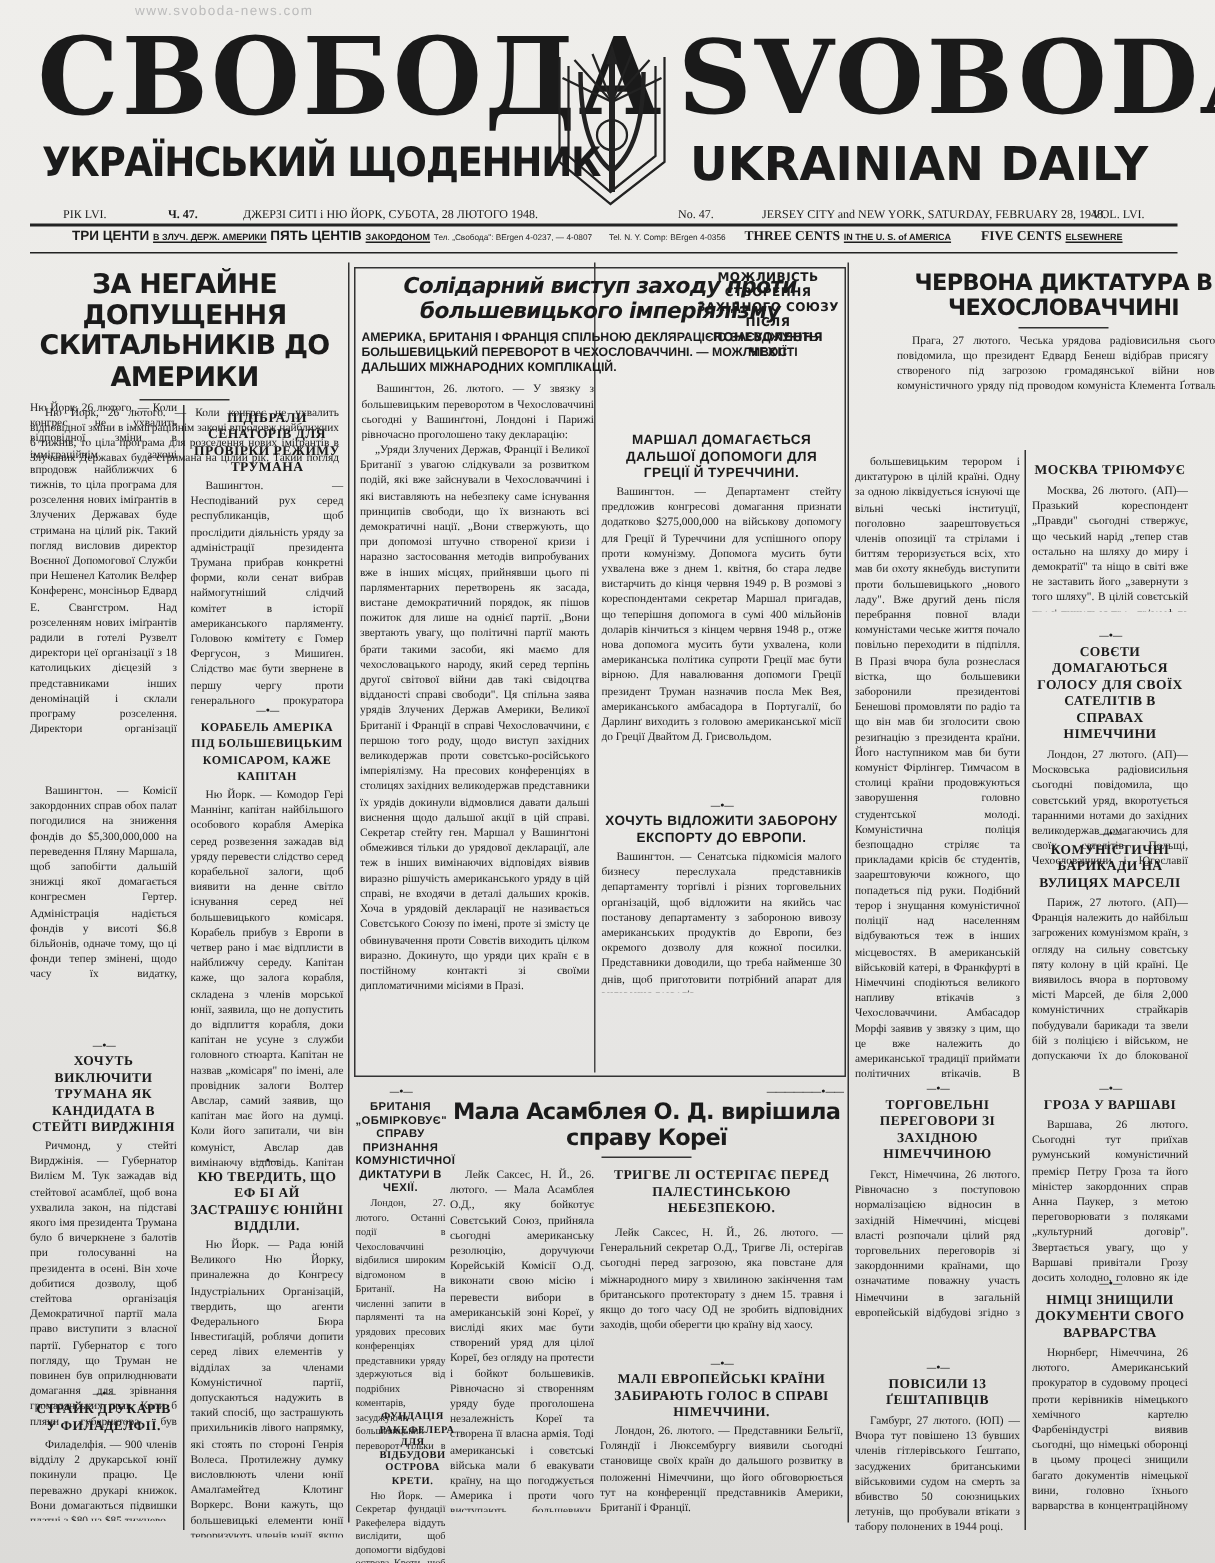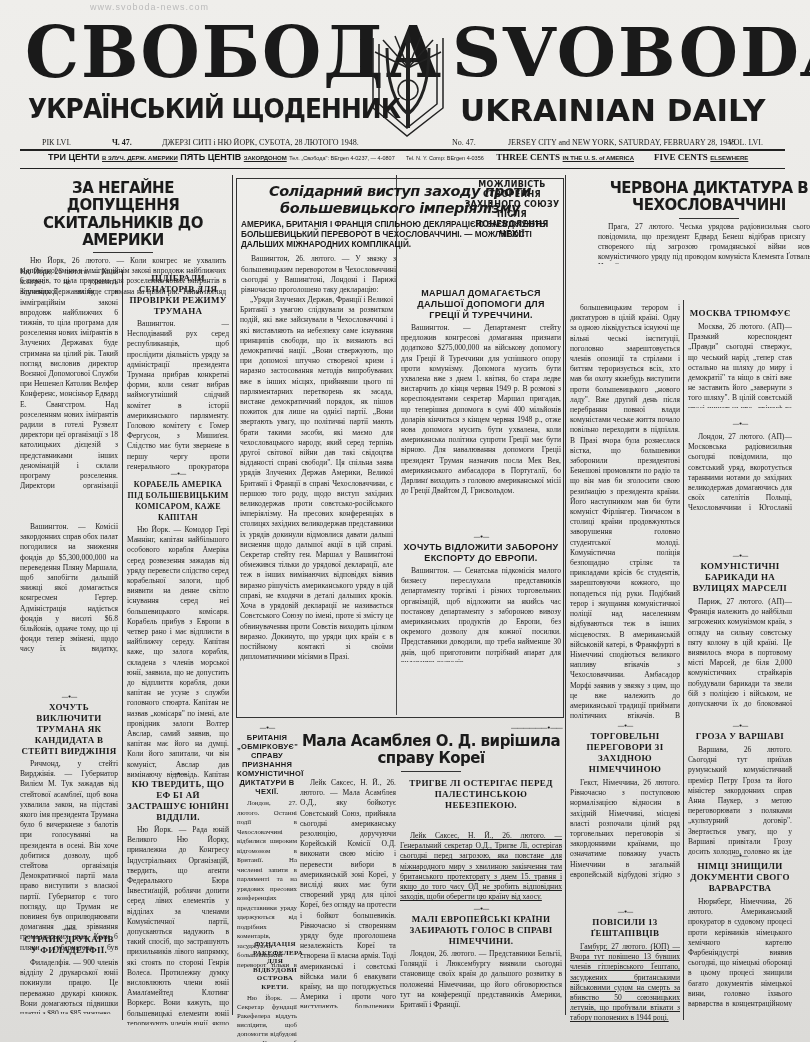--- a/index.html
+++ b/index.html
@@ -81,21 +81,21 @@
   </div>
   <div class="rule thin" style="top:168px;"></div>
 
   <div class="vr" style="left:232px;top:175px;height:840px;"></div>
   <div class="vr" style="left:396px;top:175px;height:540px;"></div>
   <div class="vr" style="left:565px;top:175px;height:840px;"></div>
   <div class="vr" style="left:122px;top:270px;height:750px;"></div>
   <div class="vr" style="left:683px;top:300px;height:720px;"></div>
 
   <div class="block" style="left:20px;top:180px;width:206px;">
-    <div class="hl-big" style="font-size:15px;">ЗА НЕГАЙНЕ ДОПУЩЕННЯ СКИТАЛЬНИКІВ ДО АМЕРИКИ</div>
+    <div class="hl-big" style="font-size:18px;">ЗА НЕГАЙНЕ ДОПУЩЕННЯ СКИТАЛЬНИКІВ ДО АМЕРИКИ</div>
     <span class="dash"></span>
     <p class="col p" style="position:static;height:40px;overflow:hidden;">Ню Йорк, 26 лютого. — Коли конгрес не ухвалить відповідної зміни в імміграційнім законі впродовж найближчих 6 тижнів, то ціла програма для розселення нових іміґрантів в Злучених Державах буде стримана на цілий рік. Такий погляд висловив директор Воєнної Допомогової Служби при Нешенел Католик Велфер Конференс, монсіньор Едвард Е. Свангстром. Над розселенням нових іміґрантів радили в готелі Рузвелт директори цеї організації з 18 католицьких дієцезій з представниками інших деномінацій і склали програму розселення. Директори організації приготовляють розселення в 8 побережних стейтах. Вони видають апель до парафій, щоб вони зробили докладний перегляд своїх вірних і обчислили, кільки осіб з нової іміґрації можна з них можна примістити в себе на працю і на мешкання. Таким чином Америка широко відчинила брами для 100,000 європейських скитальників.</p>
   </div>
   <div class="col" style="left:20px;top:267px;width:98px;height:222px;overflow:hidden;">Ню Йорк, 26 лютого. — Коли конгрес не ухвалить відповідної зміни в імміграційнім законі впродовж найближчих 6 тижнів, то ціла програма для розселення нових іміґрантів в Злучених Державах буде стримана на цілий рік. Такий погляд висловив директор Воєнної Допомогової Служби при Нешенел Католик Велфер Конференс, монсіньор Едвард Е. Свангстром. Над розселенням нових іміґрантів радили в готелі Рузвелт директори цеї організації з 18 католицьких дієцезій з представниками інших деномінацій і склали програму розселення. Директори організації приготовляють розселення в 8 побережних стейтах. Вони видають апель до парафій, щоб вони зробили докладний перегляд своїх вірних і обчислили, кільки осіб з нової іміґрації можна з них можна примістити в себе на працю і на мешкання. Таким чином Америка широко відчинила брами для 100,000 європейських скитальників.</div>
 
   <div class="block" style="left:127px;top:273px;width:102px;">
     <div class="hl-sm">ПІДІБРАЛИ СЕНАТОРІВ ДЛЯ ПРОВІРКИ РЕЖИМУ ТРУМАНА</div>
     <div class="col p" style="position:static;height:152px;overflow:hidden;margin-top:2px;">Вашингтон. — Несподіваний рух серед республиканців, щоб прослідити діяльність уряду за адміністрації президента Трумана прибрав конкретні форми, коли сенат вибрав наймогутніший слідчий комітет в історії американського парляменту. Головою комітету є Гомер Фергусон, з Мишиґен. Слідство має бути звернене в першу чергу проти генерального прокуратора Тама С. Кларка, котрому закидають здалення слідства над надужиттями при правиборах в домашній виборчій окрузі Трумана в Мазурі в 1946 р. У склад слідчої комісії входять 7...</div>
   </div>
 
@@ -156,20 +156,21 @@
   </div>
   <div class="col p" style="left:570px;top:303px;width:110px;height:418px;overflow:hidden;">большевицьким терором і диктатурою в цілій країні. Одну за одною ліквідується існуючі ще вільні чеські інституції, поголовно заарештовується членів опозиції та стрілами і биттям тероризується всіх, хто мав би охоту якнебудь виступити проти большевицького „нового ладу". Вже другий день після перебрання повної влади комуністами чеське життя почало повільно переходити в підпілля. В Празі вчора була рознеслася вістка, що большевики заборонили президентові Бенешові промовляти по радіо та що він мав би зголосити свою резиґнацію з президента країни. Його наступником мав би бути комуніст Фірлінгер. Тимчасом в столиці країни продовжуються заворушення головно студентської молоді. Комуністична поліція безпощадно стріляє та прикладами крісів бє студентів, заарештовуючи кожного, що попадеться під руки. Подібний терор і знущання комуністичної поліції над населенням відбуваються теж в інших місцевостях. В американській військовій катері, в Франкфурті в Німеччині сподіються великого напливу втікачів з Чехословаччини. Амбасадор Морфі заявив у звязку з цим, що це вже належить до американської традиції приймати політичних втікачів. В закордонних дипломатичних колах побоюються за дальшу долю президента Бенеша. Асошієтед Прес в Празі довідується, що Бенеш мав дуже гостру розмову з Ґотвальдом, порівнав його поведінку з Ґітлером і неінші уступив тільки під загрозою громадянської війни та пролиму крови.</div>
 
   <div class="block" style="left:688px;top:308px;width:104px;">
     <div class="hl-sm">МОСКВА ТРІЮМФУЄ</div>
     <div class="col p" style="position:static;height:86px;overflow:hidden;margin-top:3px;">Москва, 26 лютого. (АП)— Празький кореспондент „Правди" сьогодні ствержує, що чеський нарід „тепер став остально на шляху до миру і демократії" та ніщо в світі вже не заставить його „завернути з того шляху". В цілій совєтській пресі пишеться про „тріюмф та блискучу перемогу прогресивних сил та повну поразку реакції".</div>
   </div>
 
   <div class="block" style="left:688px;top:420px;width:104px;">
     <div class="star">—•—</div>
+    <div class="hl-sm">СОВЄТИ ДОМАГАЮТЬСЯ ГОЛОСУ ДЛЯ СВОЇХ САТЕЛІТІВ В СПРАВАХ НІМЕЧЧИНИ</div>
     <div class="col p" style="position:static;height:82px;overflow:hidden;margin-top:3px;">Лондон, 27 лютого. (АП)— Московська радіовисильня сьогодні повідомила, що совєтський уряд, вкоротується таранними нотами до західних великодержав домагаючись для своїх сателітів Польщі, Чехословаччини і Югославії голосу в справах планування майбутньої долі Німеччини.</div>
   </div>
 
   <div class="block" style="left:688px;top:552px;width:104px;">
     <div class="star">—•—</div>
     <div class="hl-sm">КОМУНІСТИЧНІ БАРИКАДИ НА ВУЛИЦЯХ МАРСЕЛІ</div>
     <div class="col p" style="position:static;height:110px;overflow:hidden;margin-top:3px;">Париж, 27 лютого. (АП)— Франція належить до найбільш загрожених комунізмом країн, з огляду на сильну совєтську пяту колону в цій країні. Це виявилось вчора в портовому місті Марсей, де біля 2,000 комуністичних страйкарів побудували барикади та звели бій з поліцією і військом, не допускаючи їх до блокованої страйкарами рафінерії цукру. Подібні випадки комуністичного насилля трапляються в цьому місті дуже часто.</div>
   </div>
 
   <div class="block" style="left:570px;top:722px;width:110px;">
@@ -180,21 +181,21 @@
 
   <div class="block" style="left:688px;top:722px;width:104px;">
     <div class="star">—•—</div>
     <div class="hl-sm">ГРОЗА У ВАРШАВІ</div>
     <div class="col p" style="position:static;height:110px;overflow:hidden;margin-top:3px;">Варшава, 26 лютого. Сьогодні тут приїхав румунський комуністичний премієр Петру Гроза та його міністер закордонних справ Анна Паукер, з метою переговорювати з поляками „культурний договір". Звертається увагу, що у Варшаві привітали Грозу досить холодно, головно як іде про саме населення міста, що мало звертало уваги на паради свого комуністичного уряду.</div>
   </div>
 
   <div class="block" style="left:570px;top:908px;width:110px;">
     <div class="star">—•—</div>
     <div class="hl-sm">ПОВІСИЛИ 13 ҐЕШТАПІВЦІВ</div>
-    <div class="col p" style="position:static;height:82px;overflow:hidden;margin-top:3px;text-decoration:underline;">Гамбург, 27 лютого. (ЮП) —Вчора тут повішено 13 бувших членів гітлерівського Ґештапо, засуджених британськими військовими судом на смерть за вбивство 50 союзницьких летунів, що пробували втікати з табору полонених в 1944 році.</div>
+    <div class="col p" style="position:static;height:82px;overflow:hidden;margin-top:3px;">Гамбург, 27 лютого. (ЮП) —Вчора тут повішено 13 бувших членів гітлерівського Ґештапо, засуджених британськими військовими судом на смерть за вбивство 50 союзницьких летунів, що пробували втікати з табору полонених в 1944 році.</div>
   </div>
 
   <div class="block" style="left:688px;top:852px;width:104px;">
     <div class="star">—•—</div>
     <div class="hl-sm">НІМЦІ ЗНИЩИЛИ ДОКУМЕНТИ СВОГО ВАРВАРСТВА</div>
     <div class="col p" style="position:static;height:110px;overflow:hidden;margin-top:3px;">Нюрнберг, Німеччина, 26 лютого. Американський прокуратор в судовому процесі проти керівників німецького хемічного картелю Фарбеніндустрі виявив сьогодні, що німецькі оборонці в цьому процесі знищили багато документів німецької вини, головно їхнього варварства в концентраційному таборі в Аушвіц. Оборонці мали до цих документів вільний доступ.</div>
   </div>
 
   <div class="block" style="left:300px;top:724px;width:262px;">
     <div class="star" style="text-align:right;">——————•——</div>
@@ -212,21 +213,21 @@
     <div class="col p" style="position:static;height:170px;overflow:hidden;margin-top:2px;font-size:6.8px;line-height:9.5px;">Лондон, 27. лютого. Останні події в Чехословаччині відбилися широким відгомоном в Британії. На численні запити в парляменті та на урядових пресових конференціях представники уряду здержуються від подрібних коментарів, засуджуючи большевицький переворот тільки в основному. Британський уряд, подібно як і американський та французький, не виявив ще виразного становища щодо признання насадженого силою комуністичного уряду Чехословаччини.</div>
   </div>
 
   <div class="block" style="left:237px;top:940px;width:60px;">
     <div class="hl-sm" style="font-size:7px;line-height:8.5px;margin-left:16px;">ФУНДАЦІЯ РАКЕФЕЛЕРА ДЛЯ ВІДБУДОВИ ОСТРОВА КРЕТИ.</div>
     <div class="col p" style="position:static;height:58px;overflow:hidden;margin-top:2px;font-size:6.8px;line-height:9px;">Ню Йорк. — Секретар фундації Ракефелера віддуть вислідити, щоб допомогти відбудові острова Крети, щоб прослідити можливості для відбудови фундації цієї суто.</div>
   </div>
 
   <div class="block" style="left:400px;top:778px;width:162px;">
     <div class="hl-sm">ТРИГВЕ ЛІ ОСТЕРІГАЄ ПЕРЕД ПАЛЕСТИНСЬКОЮ НЕБЕЗПЕКОЮ.</div>
-    <div class="col p" style="position:static;height:105px;overflow:hidden;margin-top:20px;text-decoration:underline;">Лейк Саксес, Н. Й., 26. лютого. — Генеральний секретар О.Д., Тригве Лі, остерігав сьогодні перед загрозою, яка повстане для міжнародного миру з хвилиною закінчення там британського протекторату з днем 15. травня і якщо до того часу ОД не зробить відповідних заходів, щоби оберегти цю країну від хаосу.</div>
+    <div class="col p" style="position:static;height:105px;overflow:hidden;margin-top:6px;">Лейк Саксес, Н. Й., 26. лютого. — Генеральний секретар О.Д., Тригве Лі, остерігав сьогодні перед загрозою, яка повстане для міжнародного миру з хвилиною закінчення там британського протекторату з днем 15. травня і якщо до того часу ОД не зробить відповідних заходів, щоби оберегти цю країну від хаосу.</div>
   </div>
 
   <div class="block" style="left:400px;top:905px;width:162px;">
     <div class="star">—•—</div>
     <div class="hl-sm">МАЛІ ЕВРОПЕЙСЬКІ КРАЇНИ ЗАБИРАЮТЬ ГОЛОС В СПРАВІ НІМЕЧЧИНИ.</div>
     <div class="col p" style="position:static;height:70px;overflow:hidden;margin-top:2px;">Лондон, 26. лютого. — Представники Бельгії, Голяндії і Люксембургу виявили сьогодні становище своїх країн до дальшого розвитку в положенні Німеччини, що його обговорюється тут на конференції представників Америки, Британії і Франції.</div>
   </div>
 
 </div>
 

